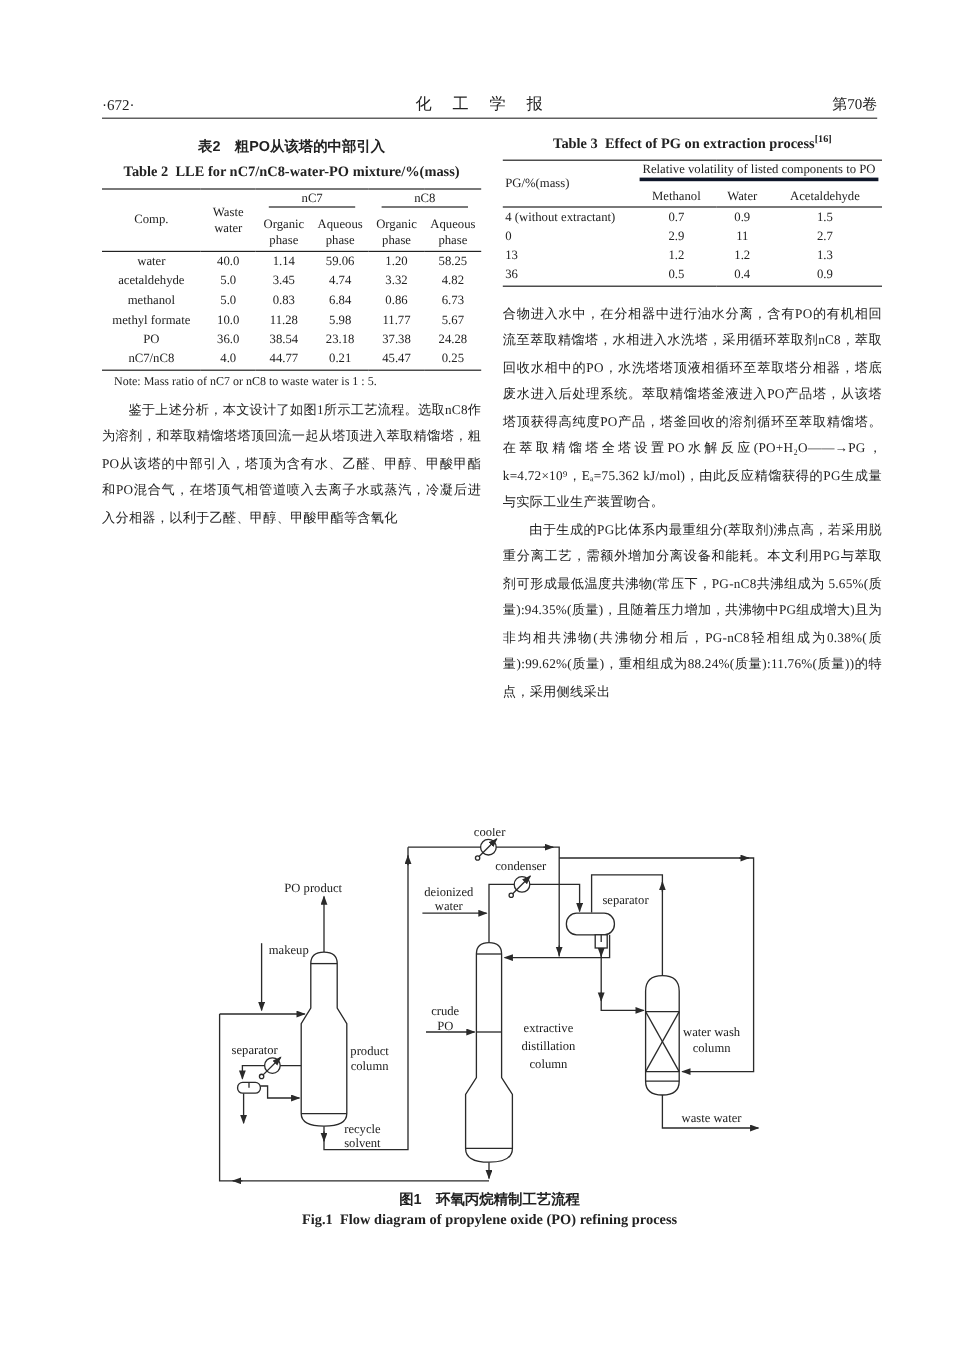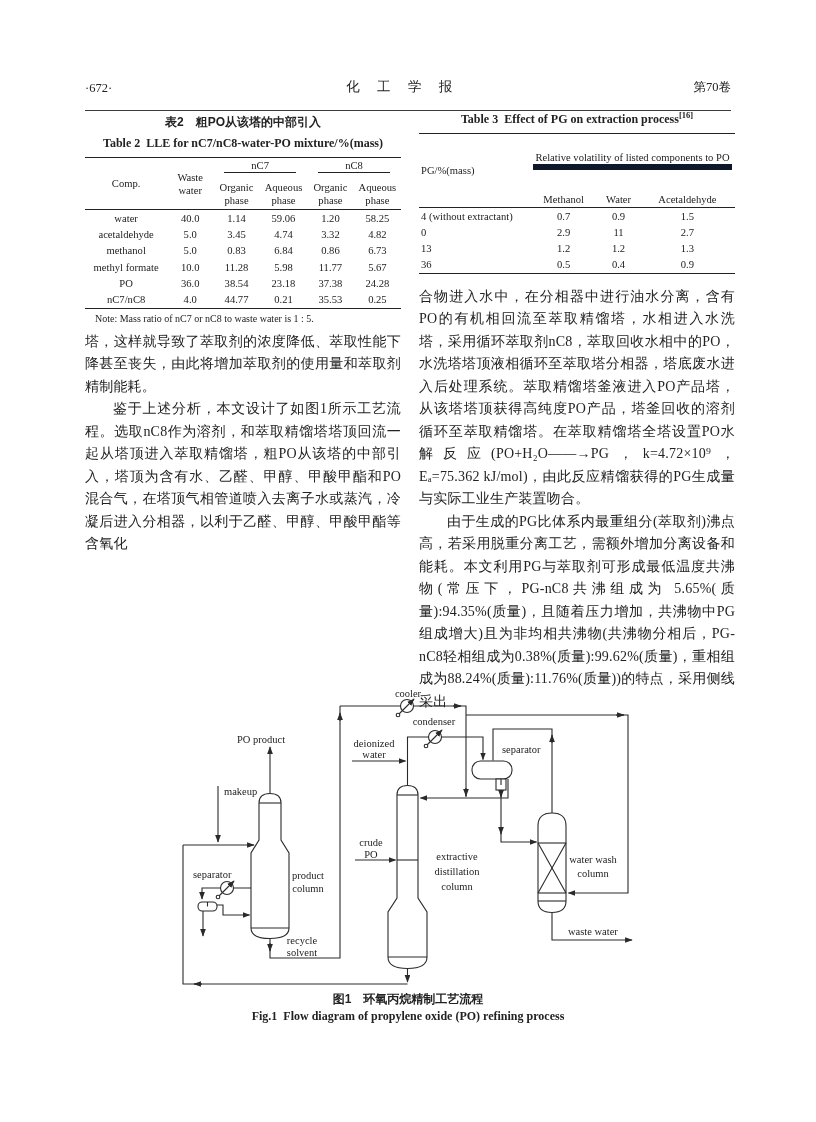--- a/index.html
+++ b/index.html
@@ -1,47 +1,47 @@
 <!DOCTYPE html>
 <html><head>
 <meta charset="utf-8">
 <style>
   html,body{margin:0;padding:0;background:#e8e8e8;}
   .sheet{position:relative;width:816px;height:1122px;margin:0 auto;background:#ffffff;
          font-family:"Liberation Serif","DejaVu Serif",serif;color:#222;overflow:hidden;}
   
   .hdr{position:absolute;left:85px;top:76px;width:646px;height:20px;
        border-bottom:1.4px solid #3a3a3a;display:flex;justify-content:space-between;
-       align-items:flex-end;font-size:12.5px;padding-bottom:14px;}
+       align-items:flex-end;font-size:12.5px;padding-bottom:2px;}
   .hdr-center{letter-spacing:7px;font-size:13.5px;}
   
   .col{position:absolute;top:110px;width:316px;}
   .col-l{left:85px;}
   .col-r{left:419px;top:112px;}
   
   .tbl-title-zh{font-family:"Liberation Sans","DejaVu Sans",sans-serif;font-weight:bold;
                 font-size:12px;text-align:center;margin:4px 0 5px;}
   .tbl-title-en{font-weight:bold;font-size:12px;text-align:center;margin:0 0 6px;}
   sup.ref{font-size:8.5px;vertical-align:super;line-height:0;font-weight:bold;}
   table.tbl{width:100%;border-collapse:collapse;font-size:10.6px;
             border-top:1.5px solid #222;border-bottom:1.5px solid #222;}
   table.tbl th{font-weight:normal;vertical-align:middle;text-align:center;padding:2px 1px;}
   table.tbl td{text-align:center;padding:2.6px 1px;white-space:nowrap;}
   table.tbl thead th{border-bottom:1px solid #222;}
   table.tbl thead th.th-grp{border-bottom:none;padding-bottom:6px;}
   .grp-line{display:block;margin:0 10px;padding-bottom:1px;border-bottom:1px solid #222;}
   .th-wrap{white-space:normal;width:46px;line-height:1.25;}
   .th-comp{width:82px;}
   .t3-first{width:108px;text-align:left !important;padding-left:2px !important;font-family:Liberation Serif, serif;}
-  .t3-grp-line{display:block;margin:16px 2px;padding-bottom:1px;border-bottom:6px solid #0f172a;white-space:nowrap;}
+  .t3-grp-line{display:block;margin:0 2px;padding-bottom:1px;border-bottom:3px solid #0f172a;white-space:nowrap;}
   .tbl-note{font-size:10px;margin:4px 0 0 10px;}
   
   .paras{margin-top:7px;}
   .col-r .paras{margin-top:12px;}
-  .para{margin:0;font-size:14px;line-height:22.5px;text-align:justify;text-indent:2em;
+  .para{margin:0;font-size:11px;line-height:22.5px;text-align:justify;text-indent:2em;
         letter-spacing:0.2px;}
   .para.flush{text-indent:0;}
   
   svg.pfd{position:absolute;left:150px;top:690px;}
   svg.pfd text{font-family:"Liberation Serif","DejaVu Serif",serif;font-size:10.5px;fill:#1c1c1c;}
   svg.pfd .ln{stroke:#2a2a2a;stroke-width:1.1;fill:none;}
   svg.pfd .eq{stroke:#2a2a2a;stroke-width:1.1;fill:#ffffff;}
   .fig-cap-zh{position:absolute;left:85px;top:991px;width:646px;text-align:center;
               font-family:"Liberation Sans","DejaVu Sans",sans-serif;font-weight:bold;font-size:12px;}
   .fig-cap-en{position:absolute;left:85px;top:1009px;width:646px;text-align:center;
@@ -119,28 +119,27 @@
             <td>38.54</td>
             <td>23.18</td>
             <td>37.38</td>
             <td>24.28</td>
           </tr>
           <tr>
             <td>nC7/nC8</td>
             <td>4.0</td>
             <td>44.77</td>
             <td>0.21</td>
-            <td>35.53</td>
+            <td>45.47</td>
             <td>0.25</td>
           </tr>
         </tbody>
     </table>
     <div class="tbl-note">Note: Mass ratio of nC7 or nC8 to waste water is 1 : 5.</div>
     <div class="paras">
-        <p class="para flush">塔，这样就导致了萃取剂的浓度降低、萃取性能下降甚至丧失，由此将增加萃取剂的使用量和萃取剂精制能耗。</p>
         <p class="para">鉴于上述分析，本文设计了如图1所示工艺流程。选取nC8作为溶剂，和萃取精馏塔塔顶回流一起从塔顶进入萃取精馏塔，粗PO从该塔的中部引入，塔顶为含有水、乙醛、甲醇、甲酸甲酯和PO混合气，在塔顶气相管道喷入去离子水或蒸汽，冷凝后进入分相器，以利于乙醛、甲醇、甲酸甲酯等含氧化</p>
       </div>
   </div>
 
   <div class="col col-r">
     <div class="tbl-title-en"><span>Table 3&nbsp;&nbsp;Effect of PG on extraction process</span><sup class="ref">[16]</sup></div>
     <table class="tbl">
       <thead>
         <tr>
           <th rowspan="2" class="t3-first">PG/%(mass)</th>

